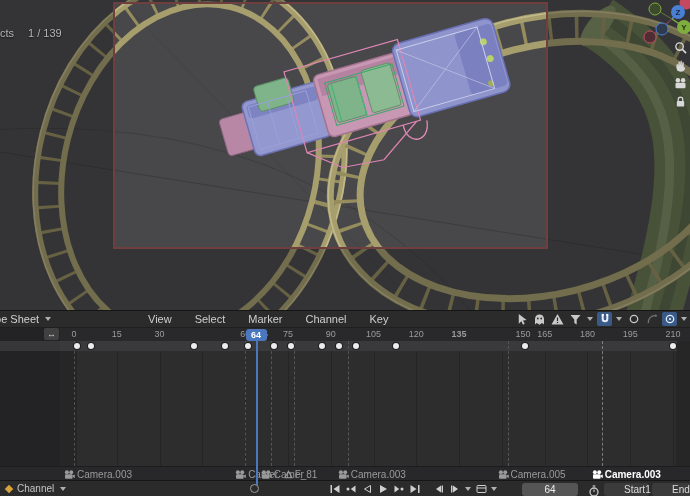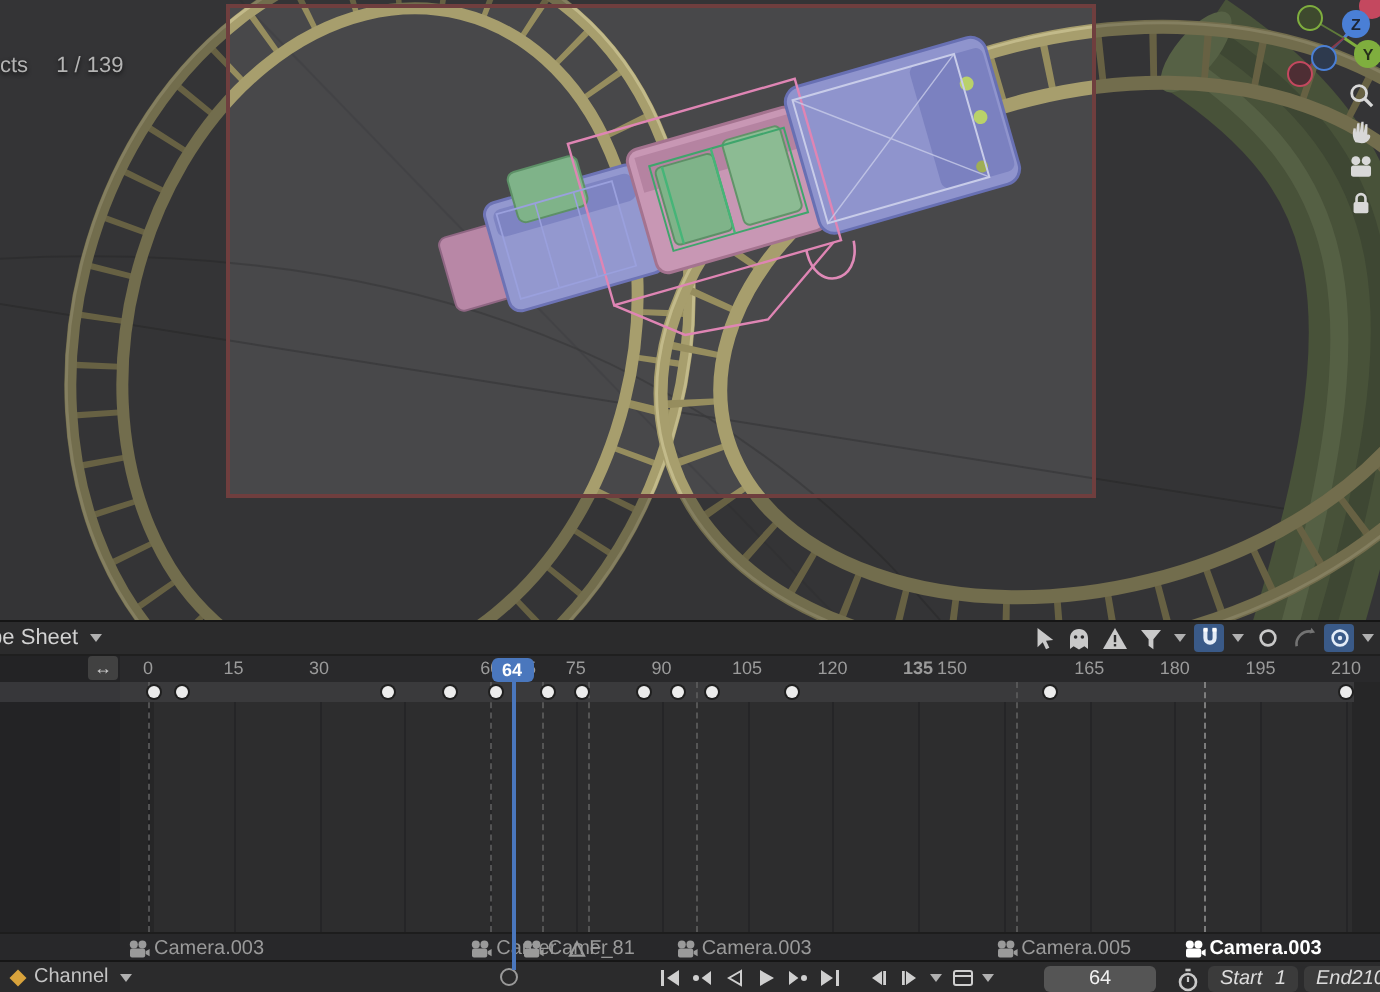--- a/index.html
+++ b/index.html
@@ -53,21 +53,21 @@
   #tl-bar{position:absolute;left:0;top:480px;width:690px;height:16px;background:#2b2b2c;border-top:1px solid #161616;box-sizing:border-box;overflow:hidden;}
   #keying{position:absolute;left:6px;top:2px;display:flex;align-items:center;gap:5px;font-size:10px;color:#c4c4c4;}
   .diamond{width:6px;height:6px;background:#d9a33c;transform:rotate(45deg);}
   #record-btn{position:absolute;left:250px;top:3px;width:9px;height:9px;border:1.5px solid #9a9a9a;border-radius:50%;box-sizing:border-box;}
   #transport{position:absolute;left:328px;top:2px;display:flex;align-items:center;gap:2px;color:#cfcfcf;}
   .tbtn{width:14px;height:12px;display:flex;align-items:center;justify-content:center;cursor:pointer;}
   #frame-field{position:absolute;left:522px;top:2px;width:56px;height:13px;background:#555555;border-radius:3px;
                color:#f0f0f0;font-size:10px;text-align:center;line-height:13px;}
   #stopwatch{position:absolute;left:588px;top:2px;color:#c9c9c9;}
   .range-field{position:absolute;top:2px;height:13px;background:#3b3b3b;border-radius:3px;display:flex;align-items:center;
-               justify-content:space-between;padding:0 6px;font-size:10px;color:#dcdcdc;box-sizing:border-box;font-style:italic;}
+               justify-content:space-between;padding:0 20px;font-size:10px;color:#dcdcdc;box-sizing:border-box;}
   #start-field{left:604px;width:45px;}
   #end-field{left:652px;width:46px;}
   #tl-playtick{position:absolute;top:0;width:2px;height:4px;}
 </style>
 </head>
 <body>
 
 <div id="app">
 
   <div id="viewport">
@@ -177,20 +177,27 @@
       </div>
     </div>
   </div>
 
   <div id="dopesheet">
     <div id="ds-header">
       <div class="editor-select">
         <span>Dope Sheet</span>
         <span class="caret"></span>
       </div>
+      <div id="ds-menus">
+          <span class="menu">View</span>
+          <span class="menu">Select</span>
+          <span class="menu">Marker</span>
+          <span class="menu">Channel</span>
+          <span class="menu">Key</span>
+        </div>
       <div id="ds-toggles">
           <span class="tgl">
             <svg width="12" height="13" viewBox="0 0 13 14">
               <path d="M3,1 L3,11.5 L5.8,8.8 L7.6,12.6 L9.4,11.7 L7.6,8 L11.5,7.6 Z" fill="currentColor"></path>
             </svg>
           </span>
           <span class="tgl">
             <svg width="13" height="13" viewBox="0 0 13 13">
               <path d="M6.5,1.5 c2.8,0 4.5,2 4.5,4.5 V11.5 l-1.8,-1.4 -2.7,1.6 -2.7,-1.6 L2,11.5 V6 C2,3.5 3.7,1.5 6.5,1.5 Z" fill="currentColor"></path>
               <circle cx="4.8" cy="5.5" r="0.9" fill="#2b2b2c"></circle>
@@ -244,21 +251,21 @@
           <span class="tick" style="left: 14px;">0</span>
           <span class="tick" style="left: 56.786px;">15</span>
           <span class="tick" style="left: 99.572px;">30</span>
           <span class="tick" style="left: 155px; margin-left: 48px;">45</span>
           <span class="tick" style="left: 185.144px;">60</span>
           <span class="tick" style="left: 227.93px;">75</span>
           <span class="tick" style="left: 270.716px;">90</span>
           <span class="tick" style="left: 313.502px;">105</span>
           <span class="tick" style="left: 356.288px;">120</span>
           <span class="tick" style="left: 399.074px; font-weight: bold;">135</span>
-          <span class="tick" style="left: 416px;">150</span>
+          <span class="tick" style="left: 463px;">150</span>
           <span class="tick" style="left: 484.646px;">165</span>
           <span class="tick" style="left: 527.432px;">180</span>
           <span class="tick" style="left: 570.218px;">195</span>
           <span class="tick" style="left: 613.004px;">210</span>
         </div>
       <div id="ds-grid">
           <div class="gridline" style="left: 14px;"></div>
           <div class="gridline" style="left: 56.786px;"></div>
           <div class="gridline" style="left: 99.572px;"></div>
           <div class="gridline" style="left: 142.358px;"></div>

